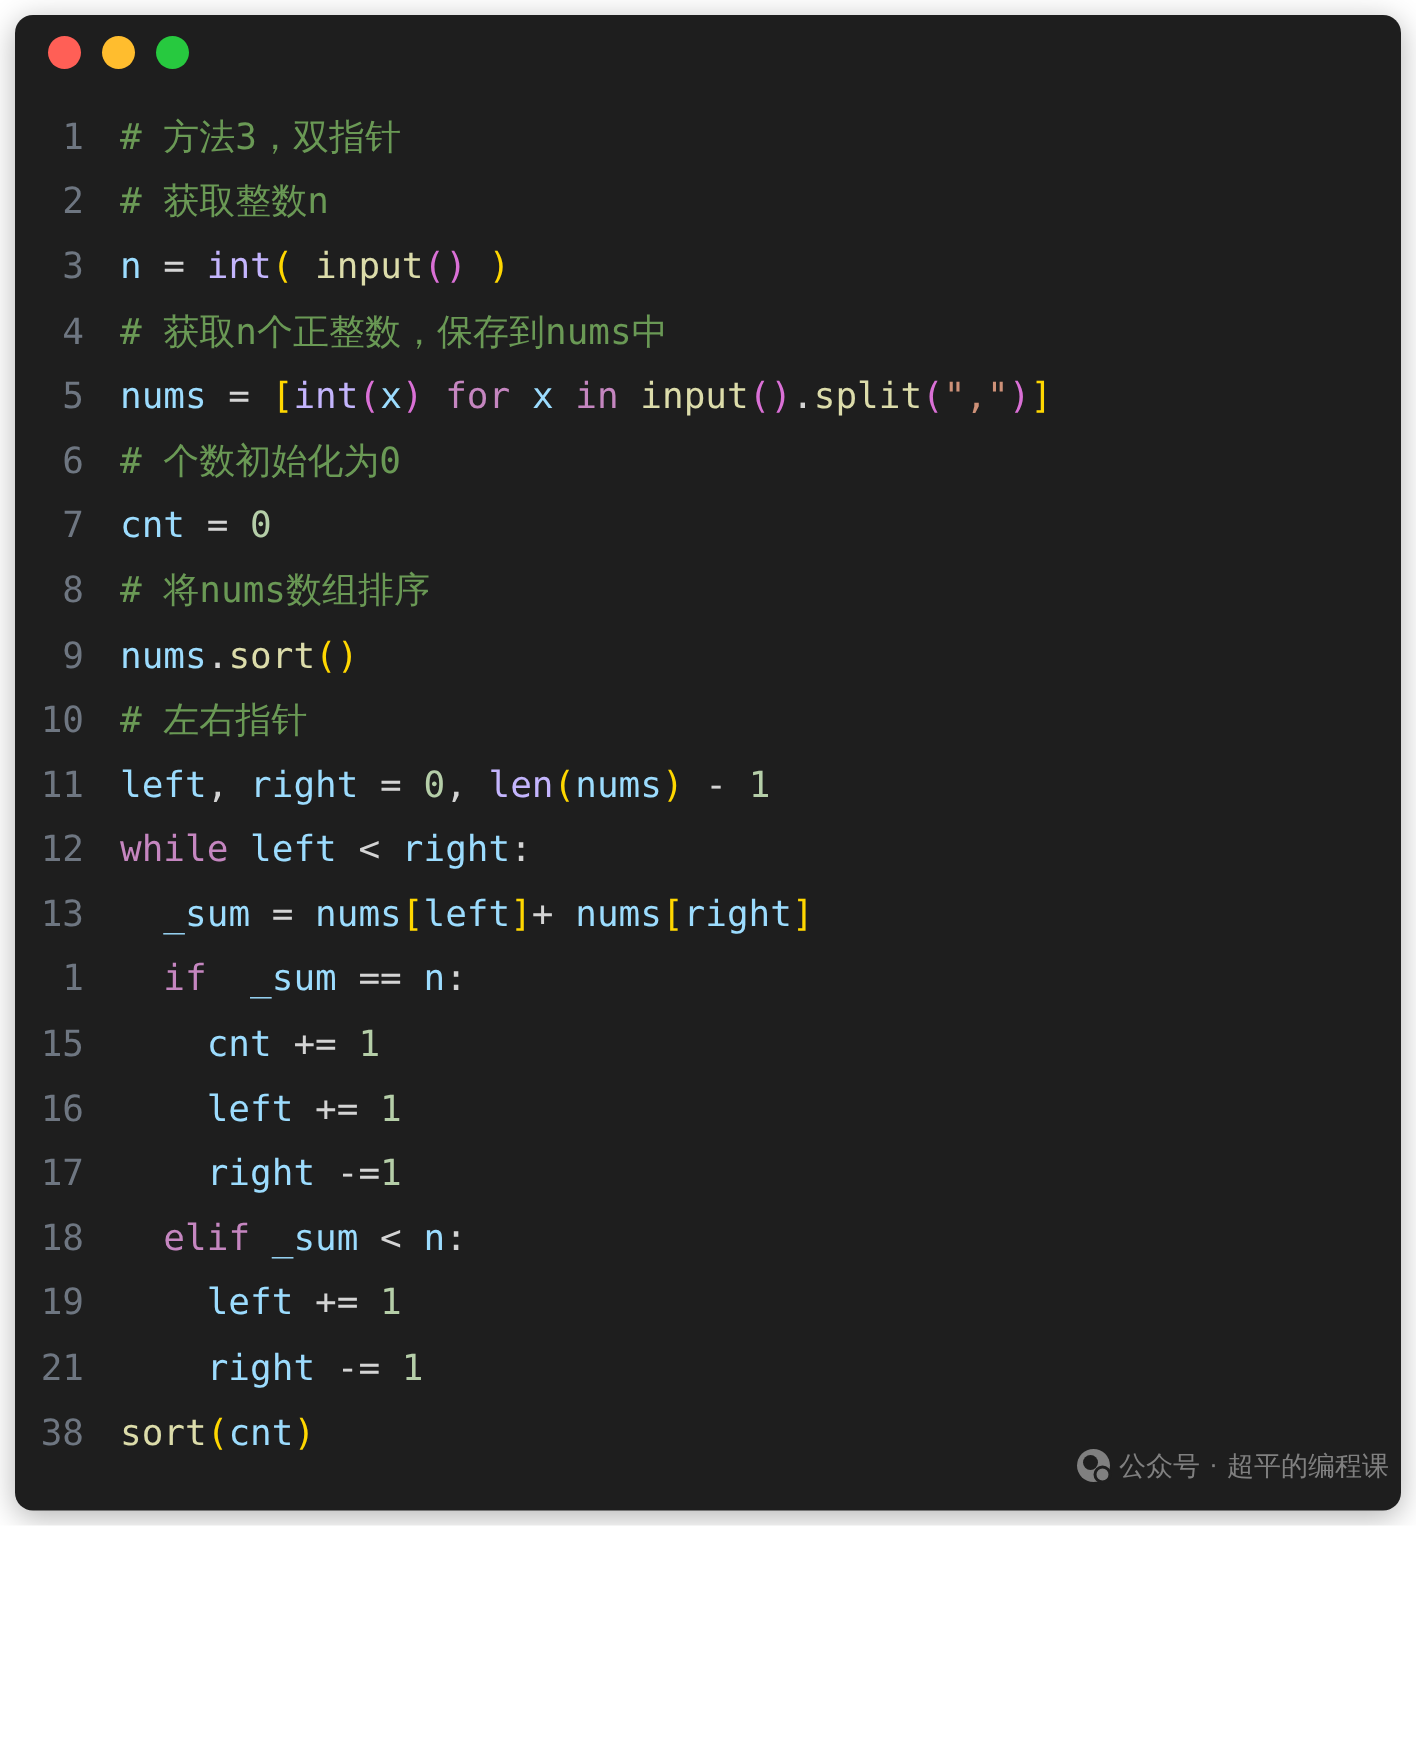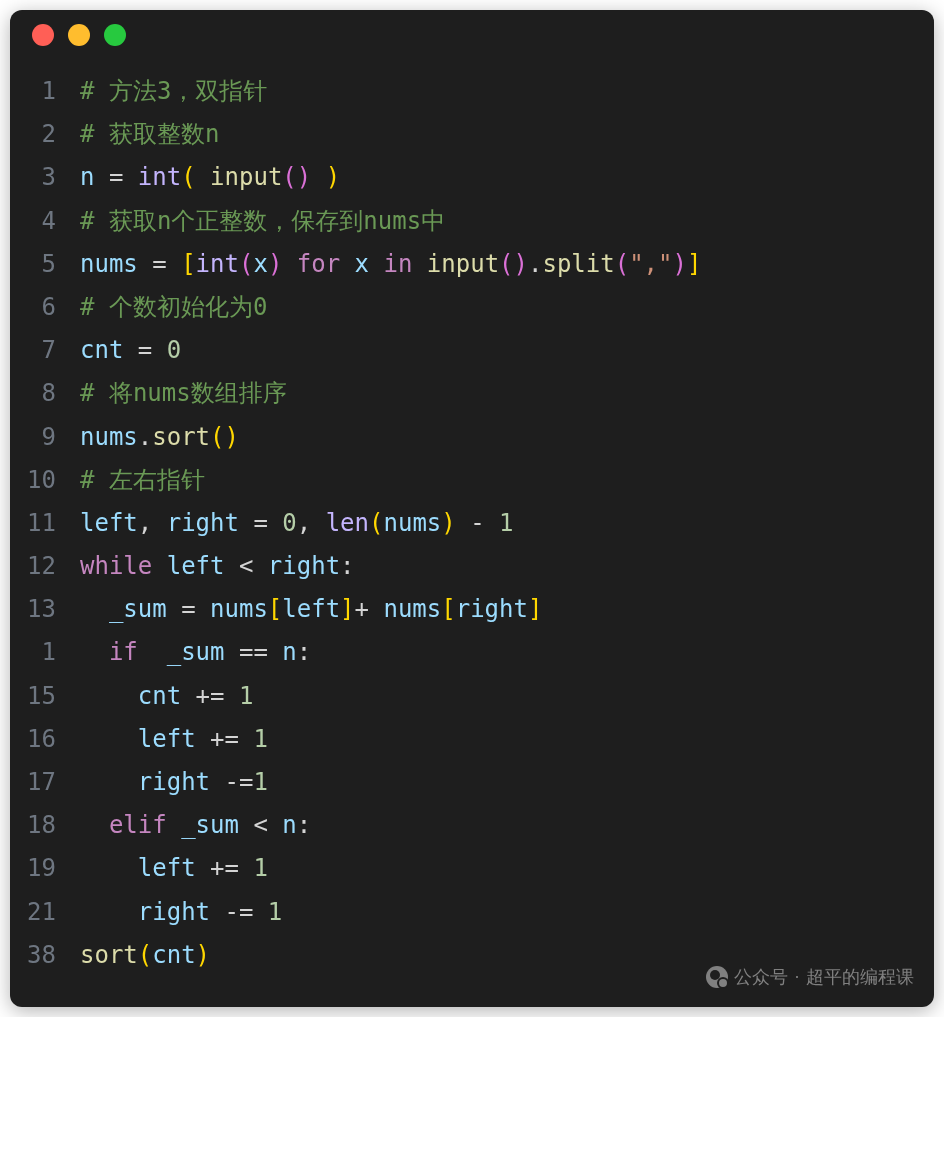--- a/index.html
+++ b/index.html
@@ -61,21 +61,21 @@
   .tok-func { color: #dcdcaa; text-align: right; }
   .tok-ident { color: #9cdcfe; }
   .tok-number { color: #b5cea8; }
   .tok-string { color: #ce9178; }
   .tok-op { color: #d4d4d4; }
   .tok-punc { color: #ffd700; }
   .tok-punc2 { color: #da70d6; }
   .watermark {
     position: absolute;
     bottom: 18px;
-    right: 20px;
+    right: 8px;
     color: #808080;
     font-size: 18px;
     display: flex;
     align-items: center;
     gap: 6px;
     font-family: -apple-system, sans-serif;
   }
   .wm-icon {
     width: 22px;
     height: 22px;

